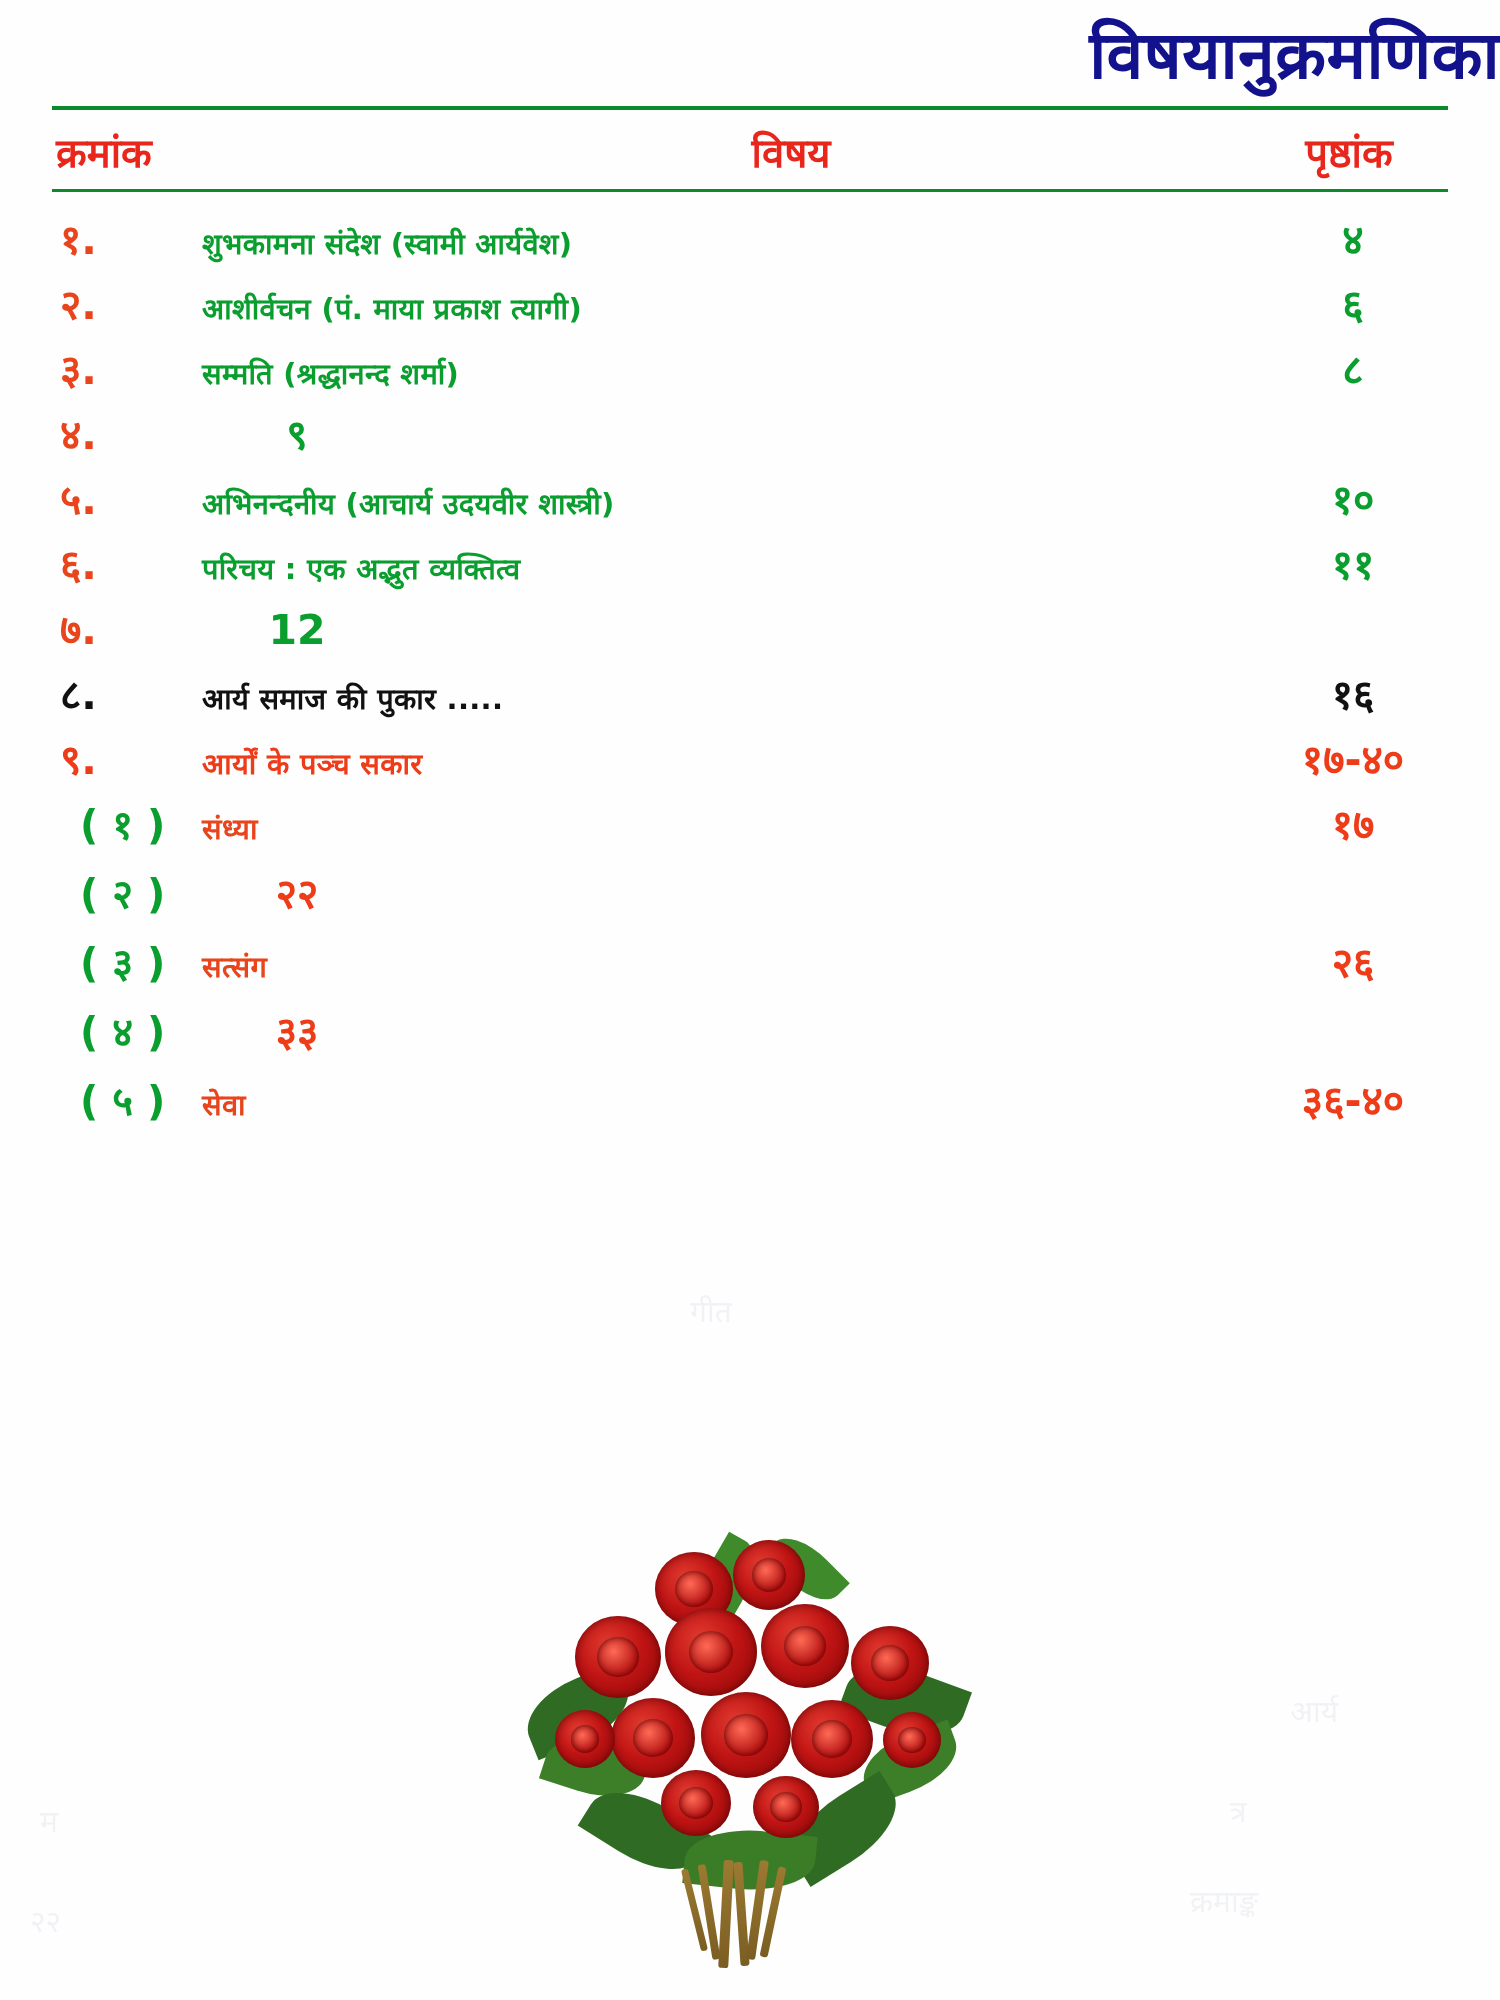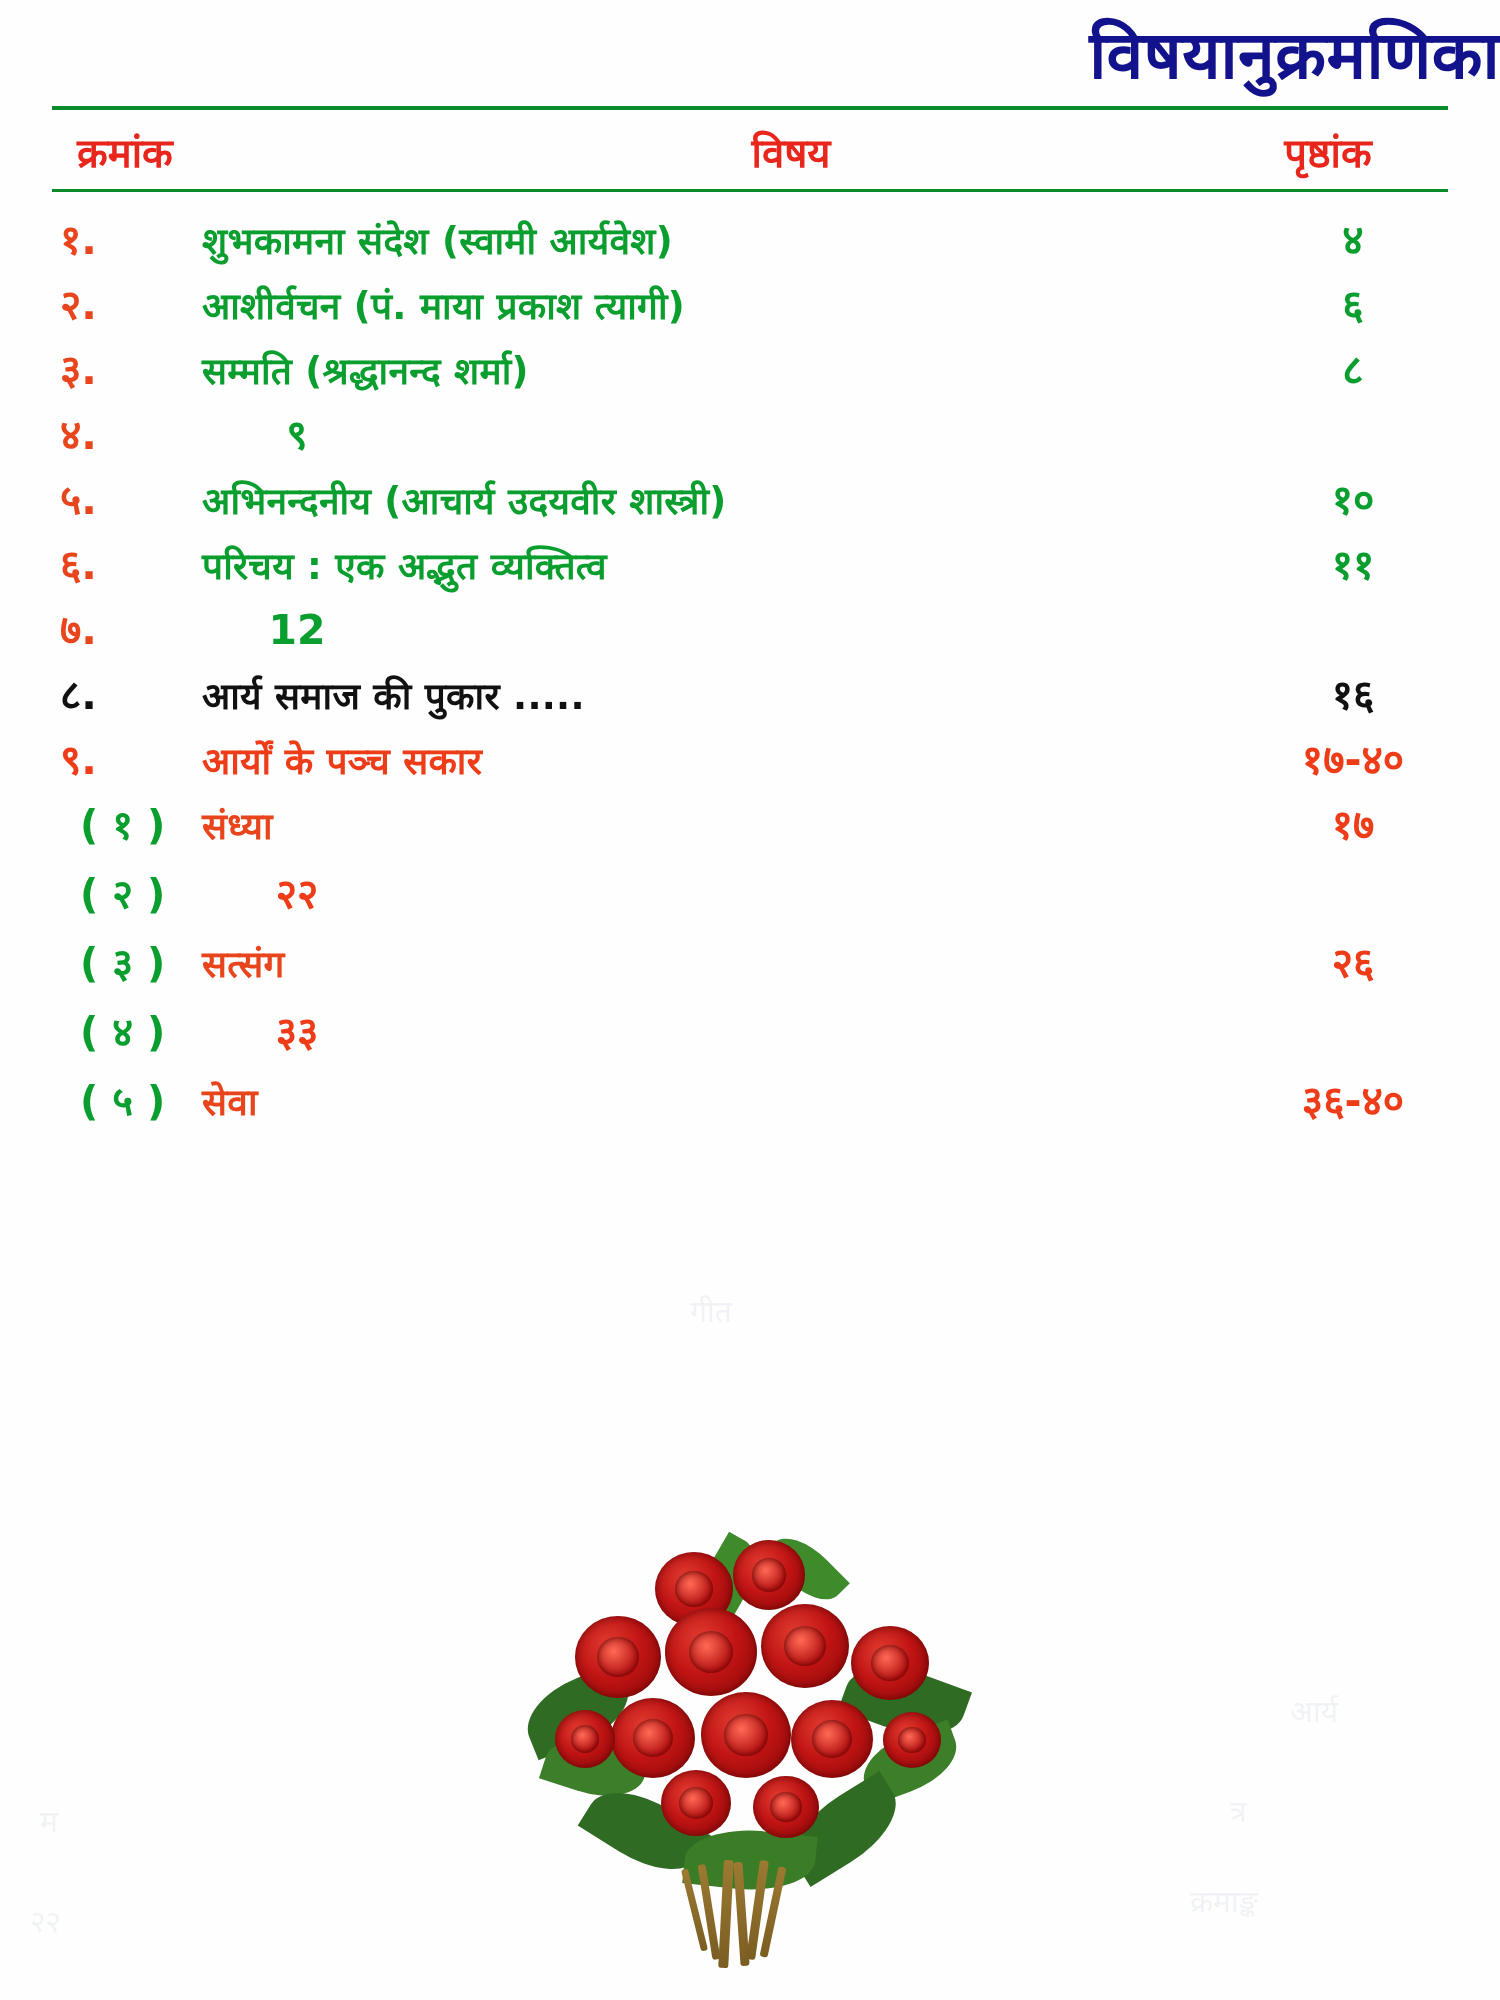--- a/index.html
+++ b/index.html
@@ -50,21 +50,21 @@
     background: #0a8a2a;
     margin: 0 52px;
   }
   .rule.thin {
     height: 3px;
   }
 
   .head-row {
     display: flex;
     align-items: baseline;
-    margin: 0 77px;
+    margin: 0 56px;
     padding: 14px 0 10px 0;
     color: #e8261c;
     font-size: 40px;
     font-weight: bold;
   }
   .col-num {
     width: 150px;
     flex: 0 0 150px;
     text-align: left;
   }
@@ -92,21 +92,21 @@
     width: 150px;
     flex: 0 0 150px;
     font-size: 41px;
     font-weight: bold;
     color: #e8451c;
     padding-left: 8px;
     box-sizing: border-box;
   }
   .toc-row .sub {
     flex: 1 1 auto;
-    font-size: 37px;
+    font-size: 29px;
     font-weight: bold;
     color: #0a9e2e;
     letter-spacing: 0.3px;
   }
   .toc-row .pg {
     width: 190px;
     flex: 0 0 190px;
     text-align: center;
     font-size: 41px;
     font-weight: bold;

